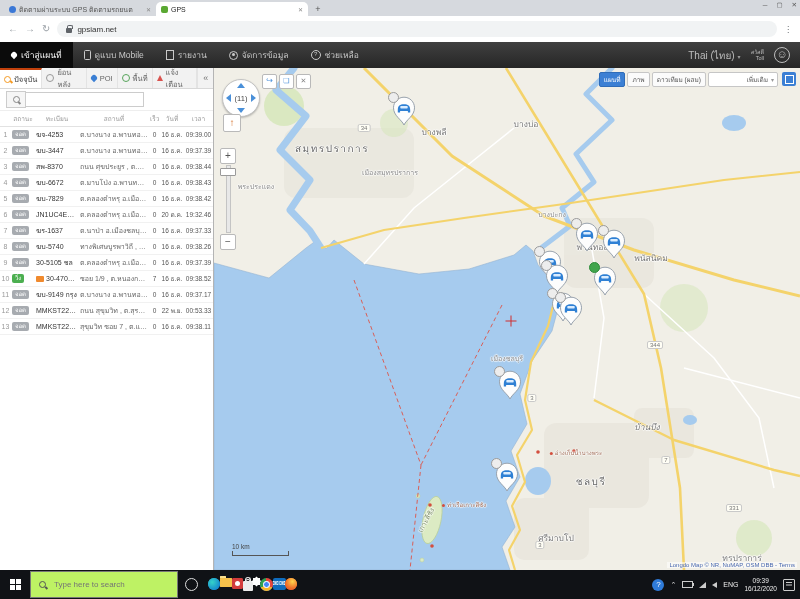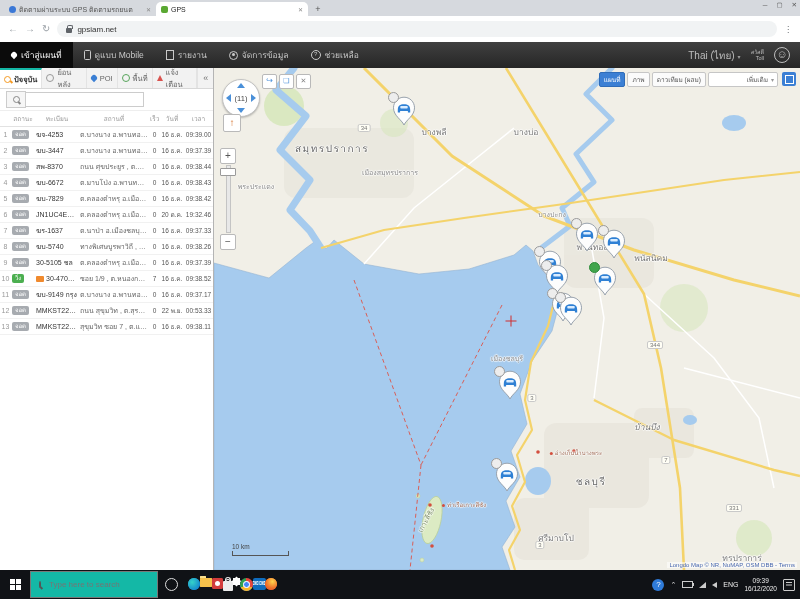--- a/index.html
+++ b/index.html
@@ -41,21 +41,21 @@
   .nav-right{margin-left:auto;display:flex;align-items:center;gap:10px;padding-right:10px}
   .lang{font-size:10px;color:#bdbdbd}
   .caret::after{content:"▾";font-size:6px;margin-left:3px;color:#999}
   .user-mini{font-size:5.5px;line-height:6.5px;color:#bdbdbd;text-align:right}
   .smiley{width:14px;height:14px;border:1px solid #bdbdbd;border-radius:50%;color:#bdbdbd;font-size:11px;line-height:13px;text-align:center}
   .smiley::before{content:"☺"}
   
   .sidebar{position:absolute;top:68px;left:0;width:213px;bottom:29px;background:#fff;border-right:1px solid #b4b4b4;overflow:hidden}
   .side-tabs{height:20px;background:#f2f2f2;border-bottom:1px solid #d8d8d8;display:flex;align-items:stretch;font-size:7.5px;color:#666}
   .side-tab{display:flex;align-items:center;gap:3px;padding:0 4px;border-right:1px solid #e3e3e3}
-  .side-tab.active{background:#fff;border-top:2px solid #14b8a6;color:#333;font-weight:bold}
+  .side-tab.active{background:#fff;border-top:2px solid #c2410c;color:#333;font-weight:normal}
   .si{flex:none;display:inline-block}
   .ic-cur{width:5px;height:5px;border:1.5px solid #f59a23;border-radius:50%;position:relative}
   .ic-cur::after{content:"";position:absolute;width:3px;height:1.5px;background:#f59a23;transform:rotate(45deg);right:-2.5px;bottom:-1px}
   .ic-his{width:6px;height:6px;border:1px solid #999;border-radius:50%}
   .ic-poi{width:6px;height:6px;background:#3b7fd4;border-radius:50% 50% 50% 0;transform:rotate(-45deg)}
   .ic-area{width:6px;height:6px;border:1.5px solid #58a55c;border-radius:50%}
   .ic-alert{width:0;height:0;border-left:3.5px solid transparent;border-right:3.5px solid transparent;border-bottom:6.5px solid #d9534f}
   .collapse{margin-left:auto;width:15px;display:flex;align-items:center;justify-content:center;color:#777;font-size:9px;border-left:1px solid #e3e3e3}
   .collapse::before{content:"«"}
   .search-row{height:21px;display:flex;align-items:center;padding:0 6px;border-bottom:1px solid #eee}
@@ -118,21 +118,21 @@
   .fullscreen{position:absolute;right:4px;top:4px;width:14px;height:14px;background:#3b7fd4;border-radius:2px;display:flex;align-items:center;justify-content:center}
   .fullscreen::before{content:"";width:7px;height:7px;border:1.4px solid #fff}
   .scalebar{position:absolute;left:18px;bottom:14px;font-size:6.5px;color:#444}
   .scale-line{width:55px;height:4px;border:1px solid #555;border-top:none;margin-top:1px}
   .attrib{position:absolute;right:3px;bottom:2px;font-size:6px;color:#4a69b0;background:rgba(255,255,255,.55);padding:0 2px}
   
   .taskbar{position:absolute;left:0;right:0;bottom:0;height:29px;background:#101216;display:flex;align-items:center;color:#e8e8e8}
   .tb-start{width:30px;height:100%;display:flex;align-items:center;justify-content:center}
   .win-logo{display:grid;grid-template-columns:5px 5px;grid-gap:1px}
   .win-logo span{width:5px;height:5px;background:#fff}
-  .tb-search{width:128px;height:27px;background:#14b8a6;border:1px solid #777;display:flex;align-items:center;gap:6px;padding:0 8px;box-sizing:border-box}
+  .tb-search{width:148px;height:27px;background:#bef264;border:1px solid #777;display:flex;align-items:center;gap:6px;padding:0 8px;box-sizing:border-box}
   .tb-search .mag{border-color:#555}.tb-search .mag::after{background:#555}
   .tb-search input{border:none;outline:none;font-size:8px;color:#444;width:100px;background:transparent}
   .tb-cortana{width:26px;display:flex;align-items:center;justify-content:center}
   .tb-o{width:11px;height:11px;border:1.5px solid #ddd;border-radius:50%}
   .tb-icons{display:flex;margin-left:4px}
   .tb-icon{width:22px;height:29px;display:flex;align-items:center;justify-content:center}
   .tb-icon.active{background:#2b3340;box-shadow:inset 0 -2px 0 #4a90d9}
   .app-edge{width:12px;height:12px;border-radius:50%;background:radial-gradient(circle at 35% 35%,#35d2c8,#0a6fd0)}
   .app-explorer{width:12px;height:9px;background:#f6c14b;border-radius:1px;position:relative}
   .app-explorer::before{content:"";position:absolute;top:-2px;left:0;width:6px;height:2px;background:#fadf8e;border-radius:1px 1px 0 0}
@@ -491,21 +491,21 @@
     <div>
 
         <div class="lbl city" style="left: 118px; top: 80px;">สมุทรปราการ</div>
 
         <div class="lbl small" style="left: 176px; top: 104px;">เมืองสมุทรปราการ</div>
 
         <div class="lbl small" style="left: 42px; top: 118px;">พระประแดง</div>
 
         <div class="lbl district" style="left: 220px; top: 64px;">บางพลี</div>
 
-        <div class="lbl district" style="left: 312px; top: 64px;">บางบ่อ</div>
+        <div class="lbl district" style="left: 312px; top: 56px;">บางบ่อ</div>
 
         <div class="lbl small" style="left: 338px; top: 146px;">บางปะกง</div>
 
         <div class="lbl district" style="left: 378px; top: 179px;">พานทอง</div>
 
         <div class="lbl district" style="left: 437px; top: 190px;">พนัสนิคม</div>
 
         <div class="lbl small" style="left: 293px; top: 290px;">เมืองชลบุรี</div>
 
         <div class="lbl district" style="left: 433px; top: 359px; font-style: italic;">บ้านบึง</div>

